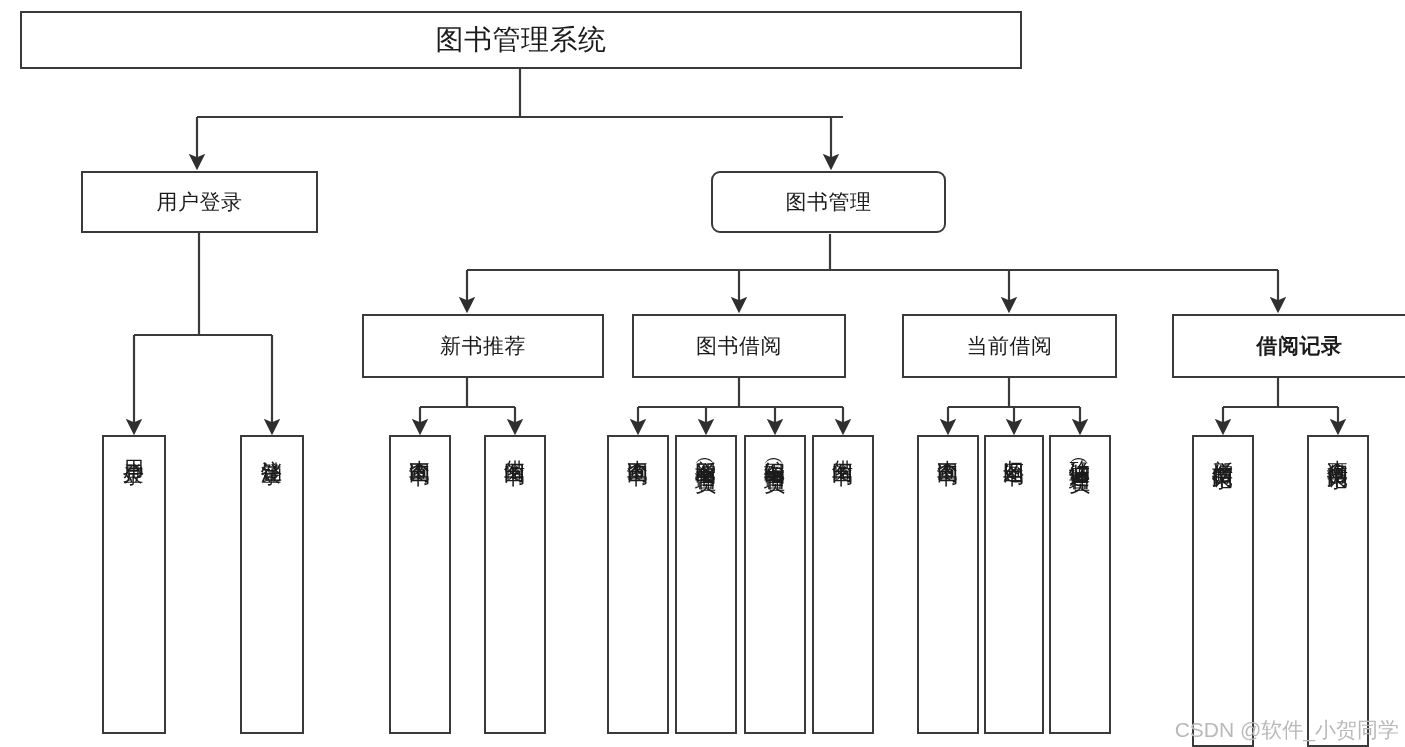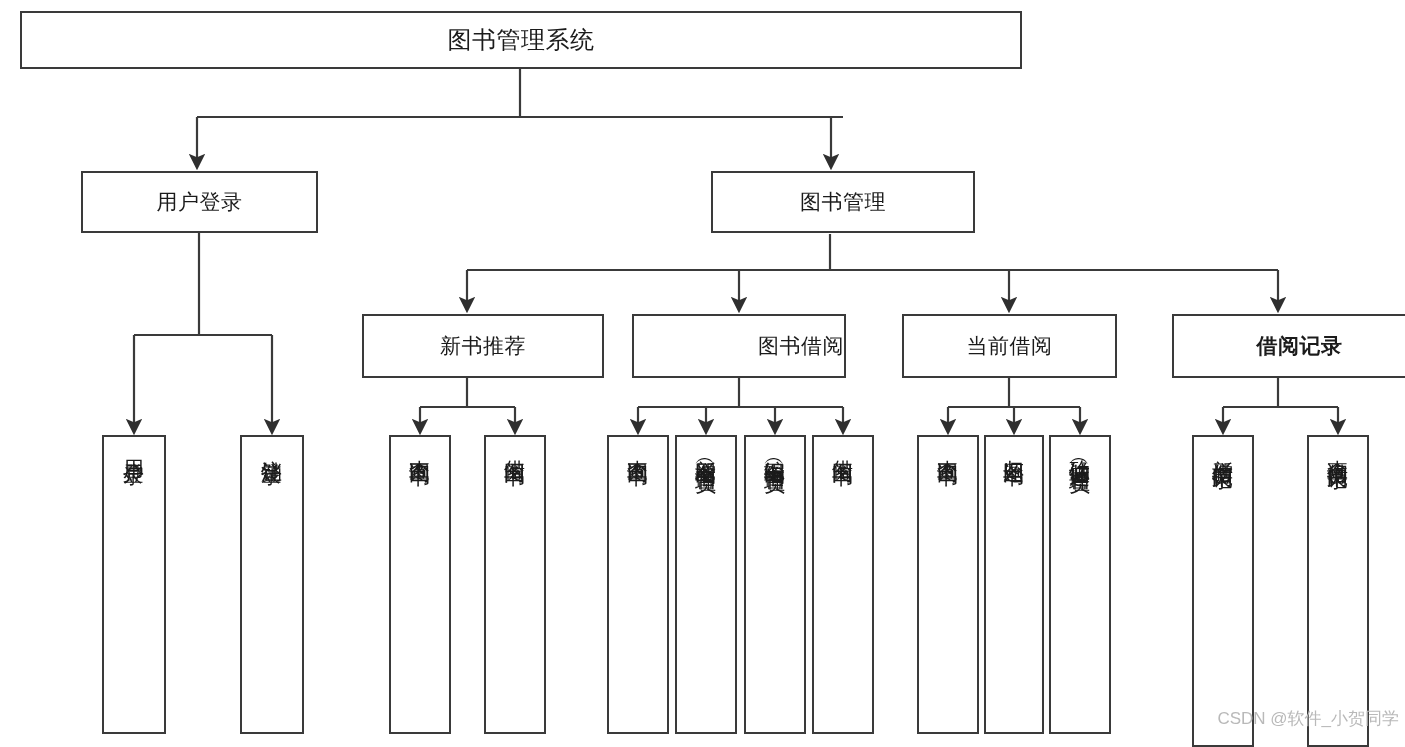--- a/index.html
+++ b/index.html
@@ -41,38 +41,38 @@
     display: block;
     text-align: center;
     line-height: 1.18;
     letter-spacing: 0.5px;
   }
   
   .node.h .lbl {
     writing-mode: horizontal-tb;
     font-size: 21px;
   }
-  .node.root .lbl { font-size: 24px; }
+  .node.root .lbl { font-size: 28px; }
   
   .node.v {
     align-items: flex-start;
     padding-top: 6px;
   }
   .node.v .lbl {
     writing-mode: vertical-rl;
     text-orientation: upright;
     font-size: 21px;
     letter-spacing: 2px;
     line-height: 1;
   }
   .watermark {
     position: absolute;
     right: 6px;
-    bottom: 17px;
-    font-size: 17px;
+    bottom: 3px;
+    font-size: 21px;
     color: #b9b9b9;
     z-index: 5;
     white-space: nowrap;
     font-family: "Liberation Sans", "DejaVu Sans", sans-serif;
   }
 </style>
 </head>
 <body>
 
 <div id="canvas">
@@ -128,28 +128,28 @@
     </g>
   </svg>
 
   <div class="node h root" style="left:20px; top:11px; width:1002px; height:58px;">
     <span class="lbl">图书管理系统</span>
   </div>
 
   <div class="node h" style="left:81px; top:171px; width:237px; height:62px;">
     <span class="lbl">用户登录</span>
   </div>
-  <div class="node h" style="left:711px; top:171px; width:264px; height:62px;">
+  <div class="node h" style="left:711px; top:171px; width:235px; height:62px;border-radius:9px;">
     <span class="lbl">图书管理</span>
   </div>
 
   <div class="node h" style="left:362px; top:314px; width:242px; height:64px;">
     <span class="lbl">新书推荐</span>
   </div>
-  <div class="node h" style="left:632px; top:314px; width:214px; height:64px;justify-content:flex-end;">
+  <div class="node h" style="left:632px; top:314px; width:214px; height:64px;">
     <span class="lbl">图书借阅</span>
   </div>
   <div class="node h" style="left:902px; top:314px; width:215px; height:64px;font-family:Liberation Serif, serif;">
     <span class="lbl">当前借阅</span>
   </div>
   <div class="node h" style="left:1172px; top:314px; width:255px; height:64px;font-weight:bold;">
     <span class="lbl">借阅记录</span>
   </div>
 
   <div class="node v" style="left:102px; top:435px; width:64px; height:299px;">

